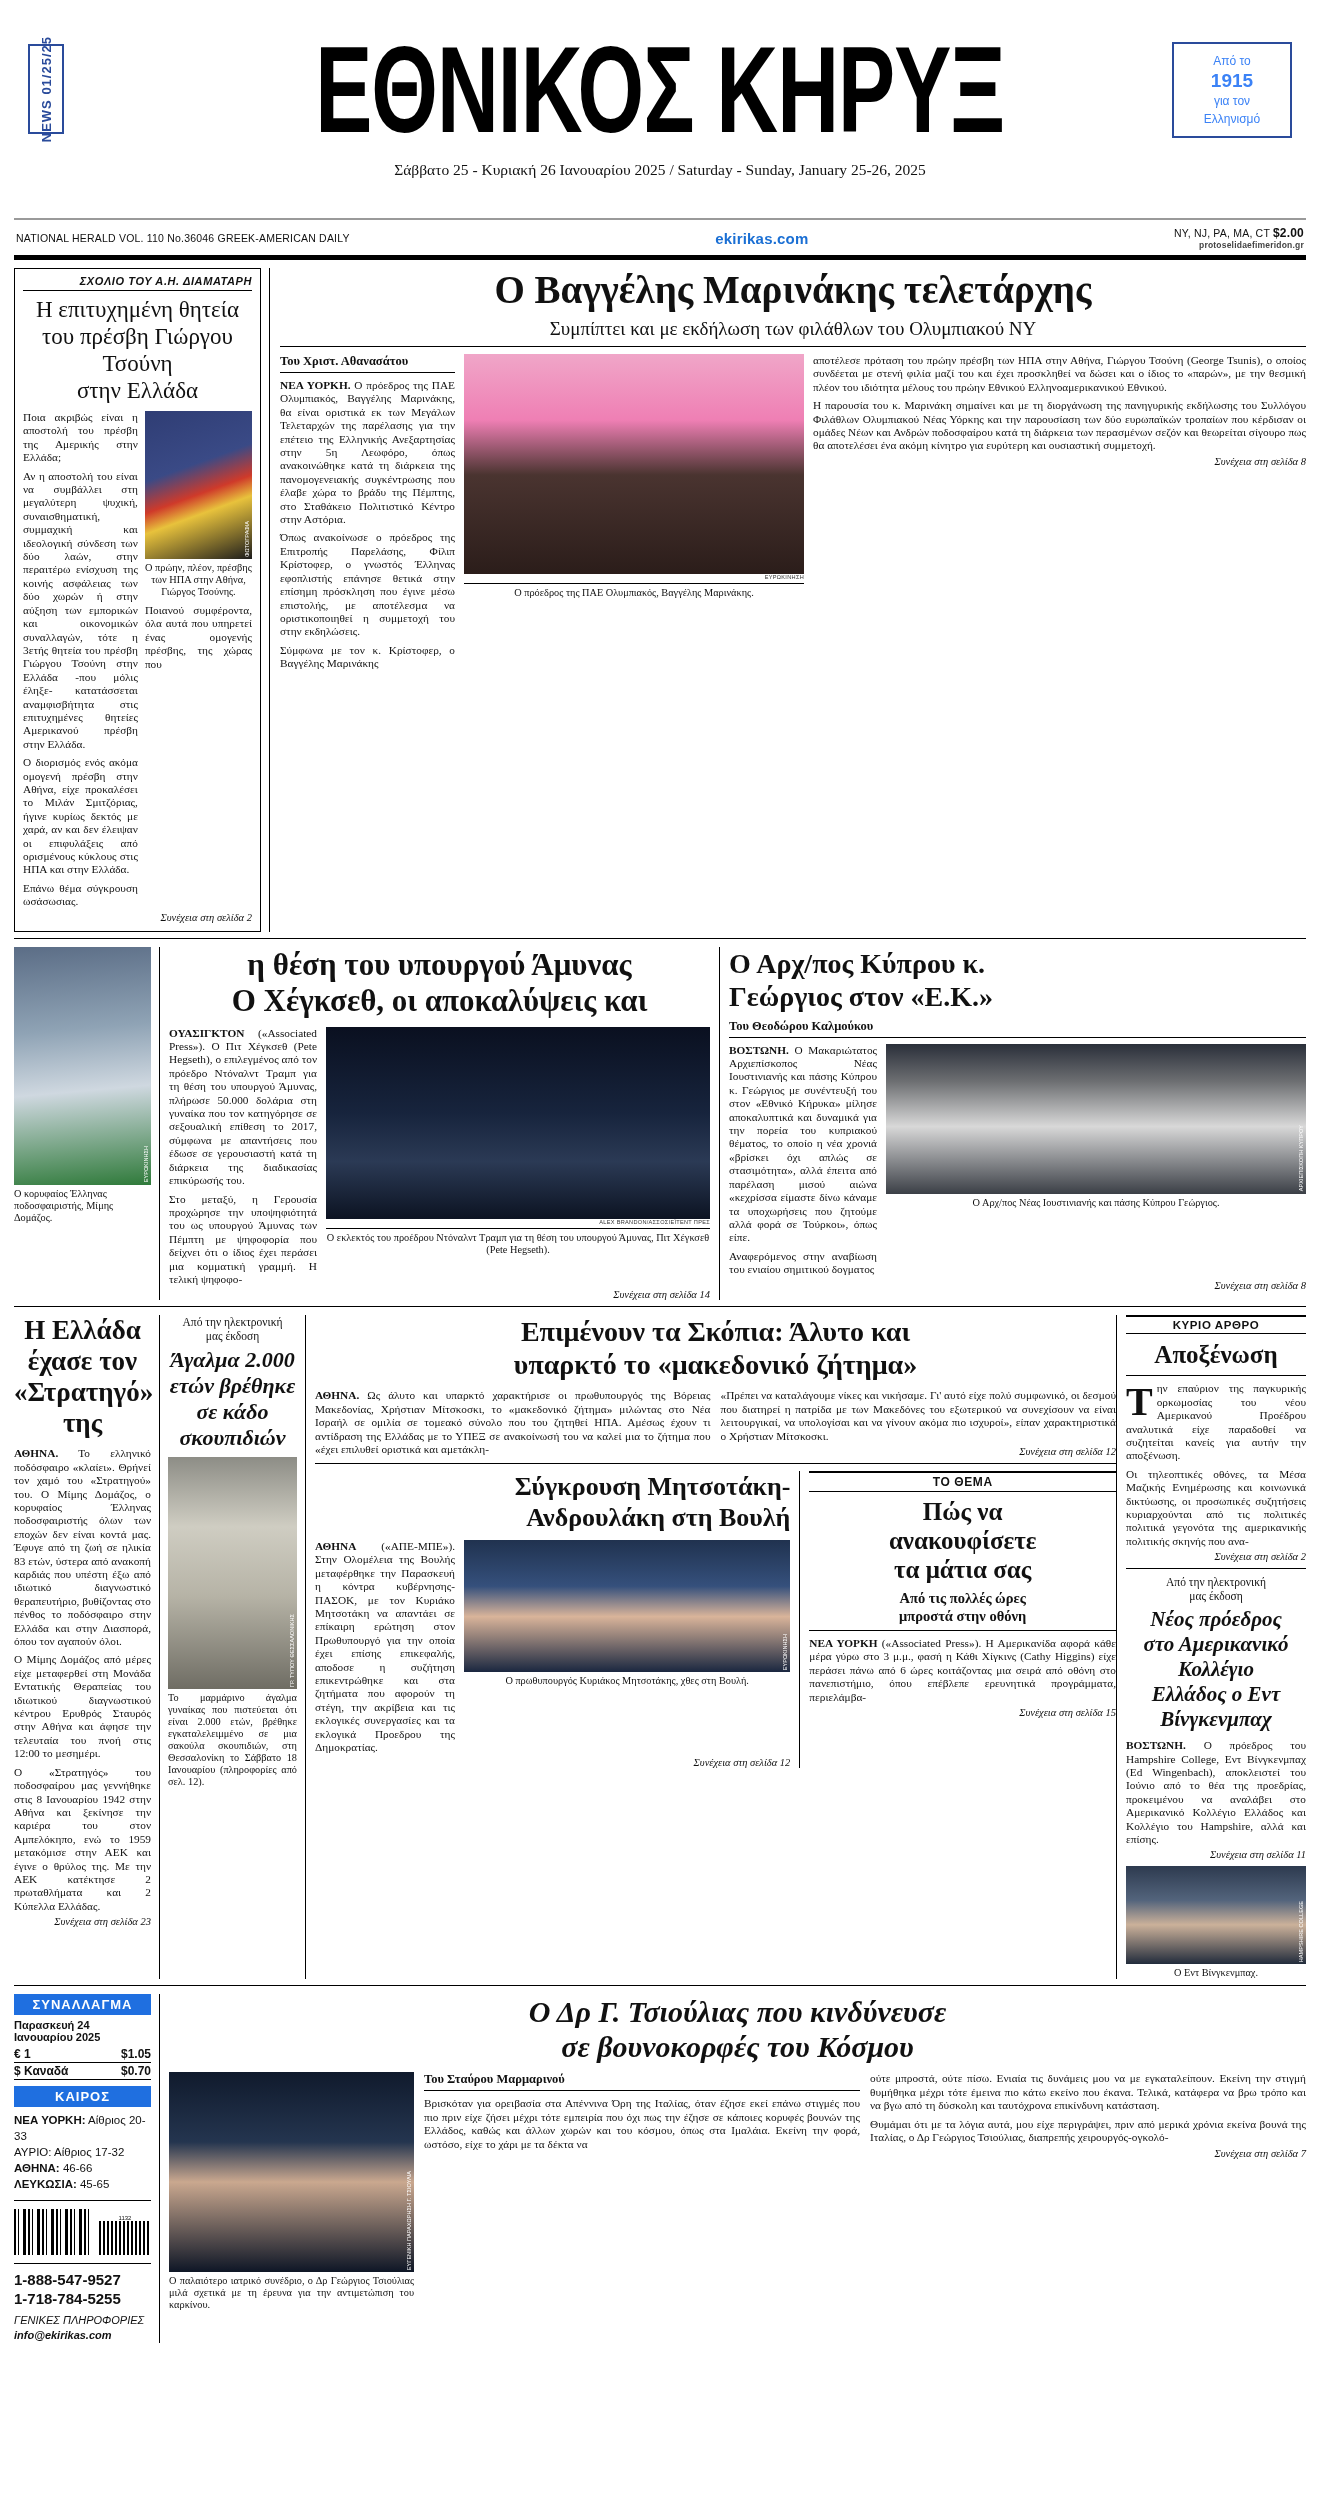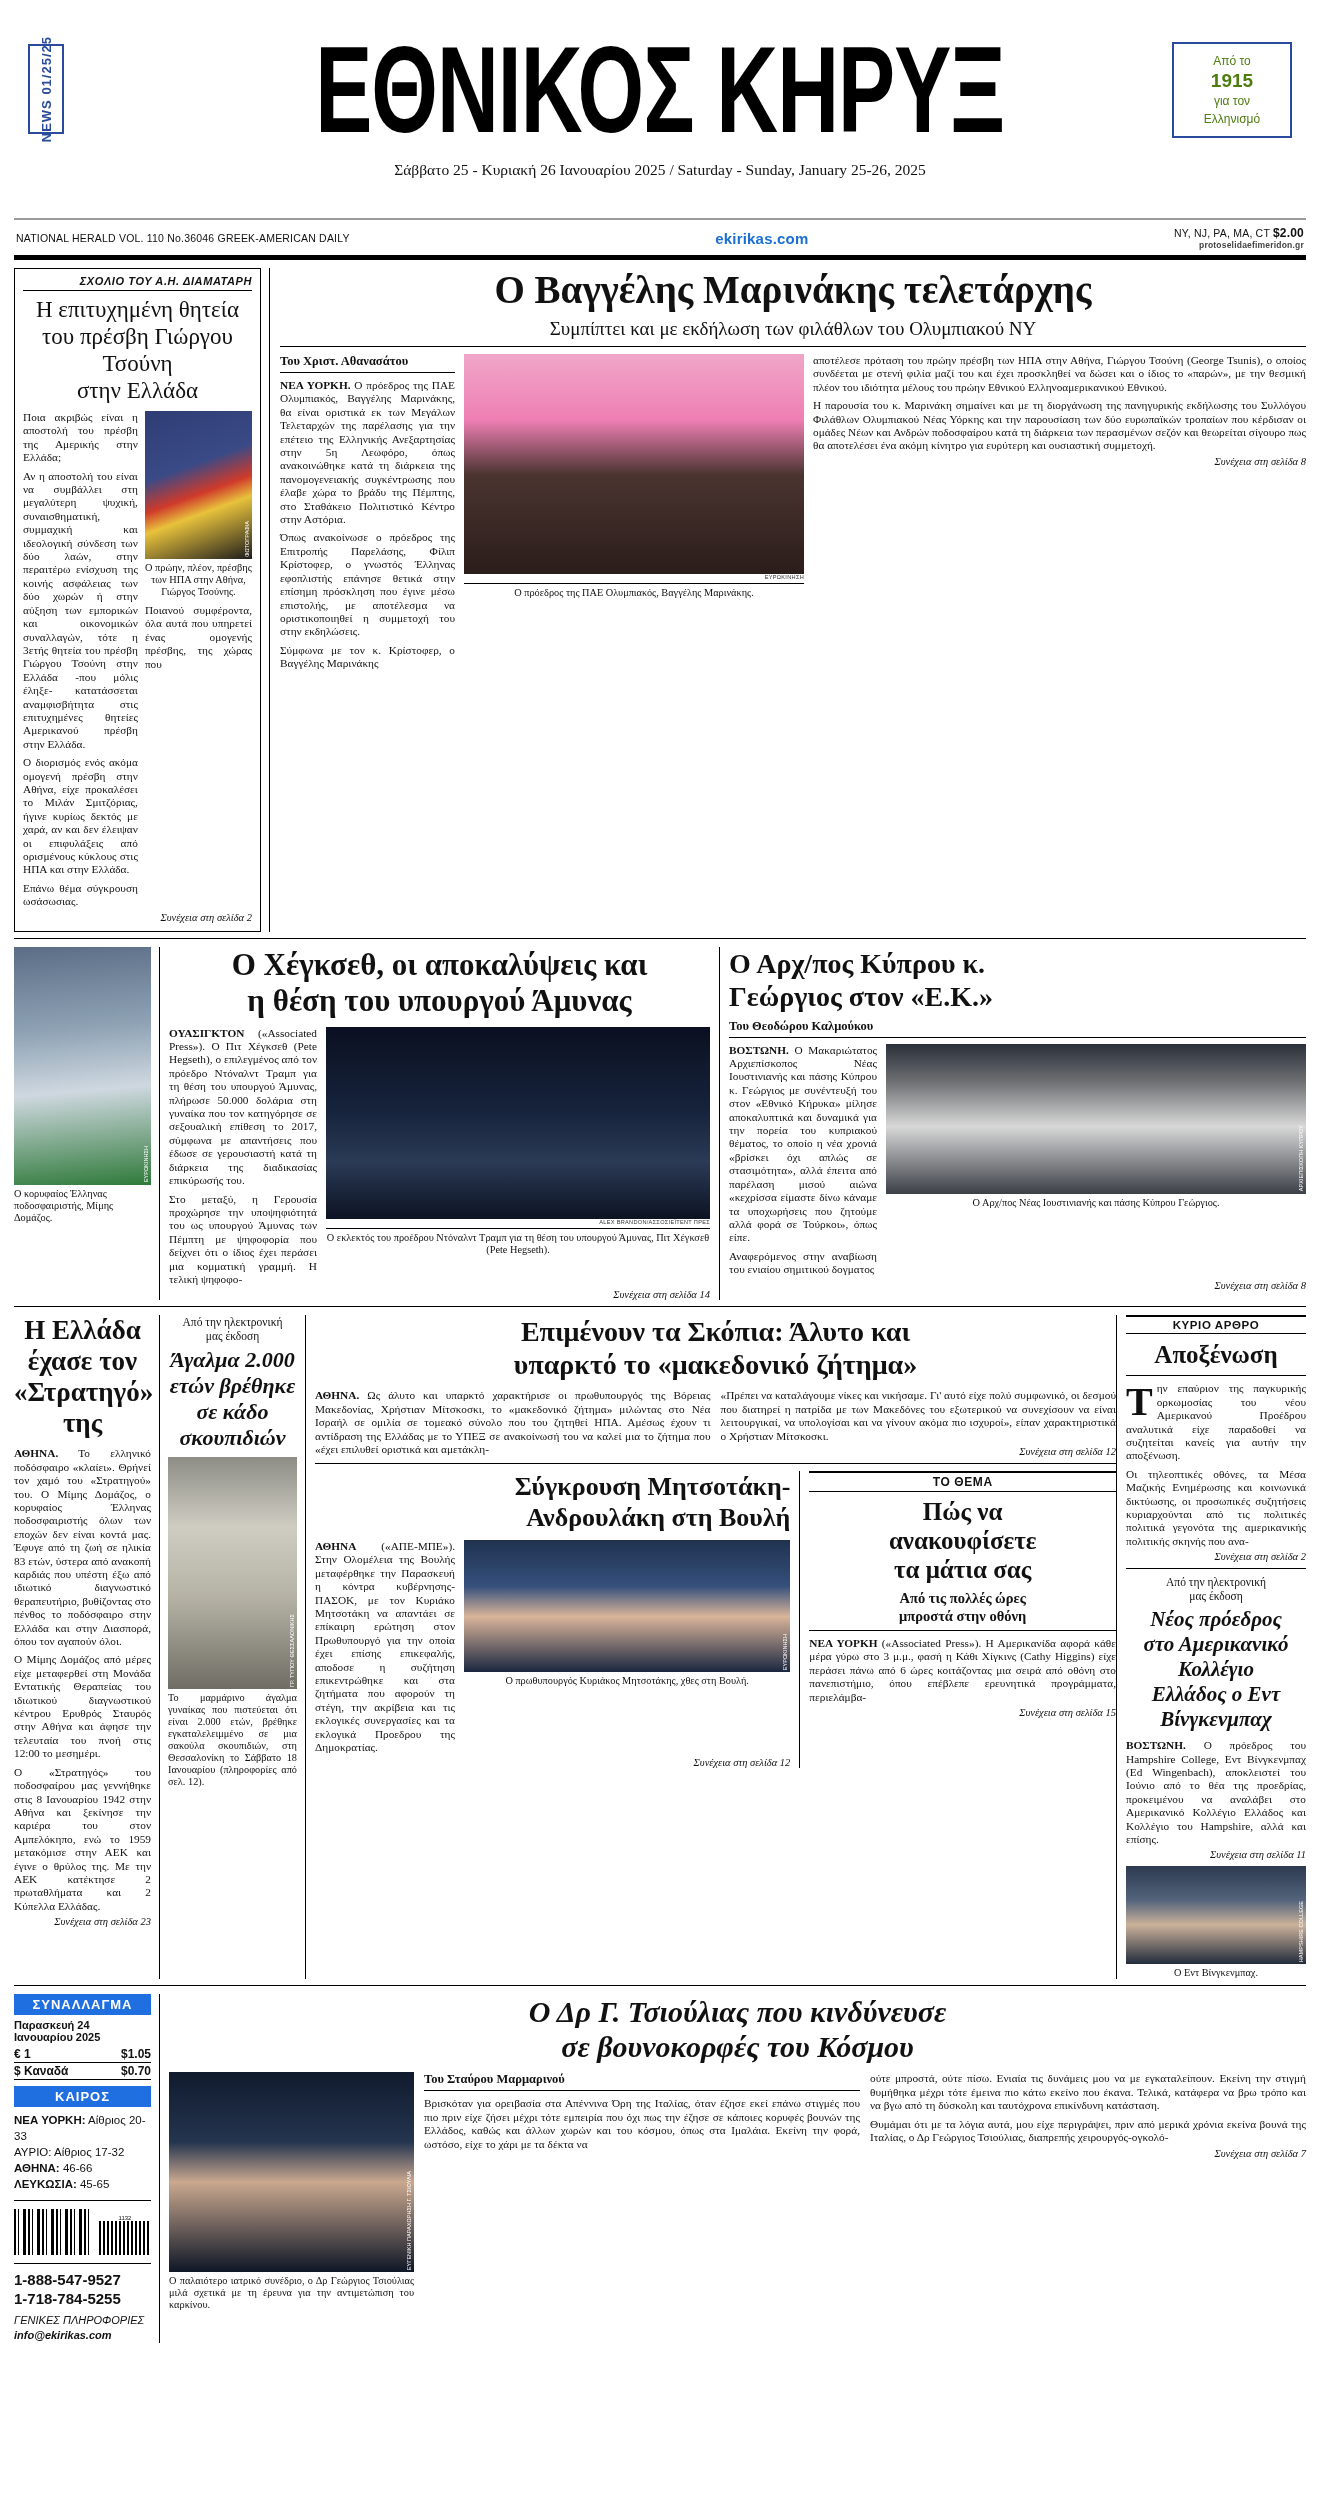--- a/index.html
+++ b/index.html
@@ -40,21 +40,21 @@
     color:#000;
   }
   .dateline {
     text-align:center; font-size:15.5px; margin-top:47px;
     font-family:"Liberation Serif", serif; color:#111;
   }
   .since-box {
     position:absolute; right:14px; top:32px; width:120px; height:96px;
     border:2px solid #2a4b9b; text-align:center;
     font-family:"Liberation Sans", sans-serif; font-size:12px; line-height:18px;
-    padding-top:8px; color:#4d7c0f;
+    padding-top:8px; color:#3b82f6;
   }
   .since-box .yr { font-size:19px; font-weight:bold; line-height:22px; }
 
   .rule-thin { border-top:2px solid #9a9a9a; margin-top:8px; }
   .infobar {
     display:flex; align-items:center; justify-content:space-between;
     font-family:"Liberation Sans", sans-serif; font-size:10.5px;
     padding:6px 2px 5px 2px; letter-spacing:.2px;
   }
   .infobar .site { color:#1a6fd4; font-weight:bold; font-size:15px; }
@@ -242,22 +242,22 @@
 
     <div style="width:145px; padding-right:8px;">
       <div class="ph ph-domazos" style="height:238px;">
         <div class="credit-vert">ΕΥΡΩΚΙΝΗΣΗ</div>
       </div>
       <div class="cap" style="text-align:left;">Ο κορυφαίος Έλληνας ποδοσφαιριστής, Μίμης Δομάζος.</div>
     </div>
 
     <div style="width:560px; padding:0 9px; border-left:1px solid #000;">
       <div style="text-align:center; font-size:31px; line-height:36px; font-weight:bold;">
+        <div>η θέση του υπουργού Άμυνας</div>
         <div>Ο Χέγκσεθ, οι αποκαλύψεις και</div>
-        <div>η θέση του υπουργού Άμυνας</div>
       </div>
       <div style="display:flex; gap:9px; margin-top:8px;">
         <div style="width:148px;">
           <p class="body-txt" style="margin:0 0 5px 0;"><b>ΟΥΑΣΙΓΚΤΟΝ</b><span> («Associated Press»). Ο Πιτ Χέγκσεθ (Pete Hegseth), ο επιλεγμένος από τον πρόεδρο Ντόναλντ Τραμπ για τη θέση του υπουργού Άμυνας, πλήρωσε 50.000 δολάρια στη γυναίκα που τον κατηγόρησε σε σεξουαλική επίθεση το 2017, σύμφωνα με απαντήσεις που έδωσε σε γερουσιαστή κατά τη διάρκεια της διαδικασίας επικύρωσής του.</span></p>
           <p class="body-txt" style="margin:0;">Στο μεταξύ, η Γερουσία προχώρησε την υποψηφιότητά του ως υπουργού Άμυνας των Πέμπτη με ψηφοφορία που δείχνει ότι ο ίδιος έχει περάσει μια κομματική γραμμή. Η τελική ψηφοφο-</p>
         </div>
         <div style="flex:1;">
           <div class="ph ph-hegseth" style="height:192px;"></div>
           <div class="credit">ALEX BRANDON/ΑΣΣΟΣΙΕΪΤΕΝΤ ΠΡΕΣ</div>
           <div class="cap" style="border-top:1px solid #000; padding-top:3px;">Ο εκλεκτός του προέδρου Ντόναλντ Τραμπ για τη θέση του υπουργού Άμυνας, Πιτ Χέγκσεθ (Pete Hegseth).</div>

